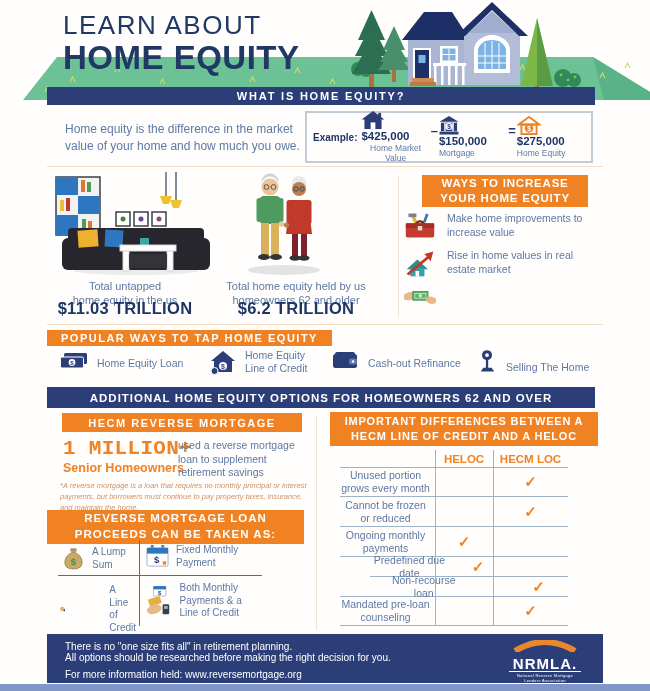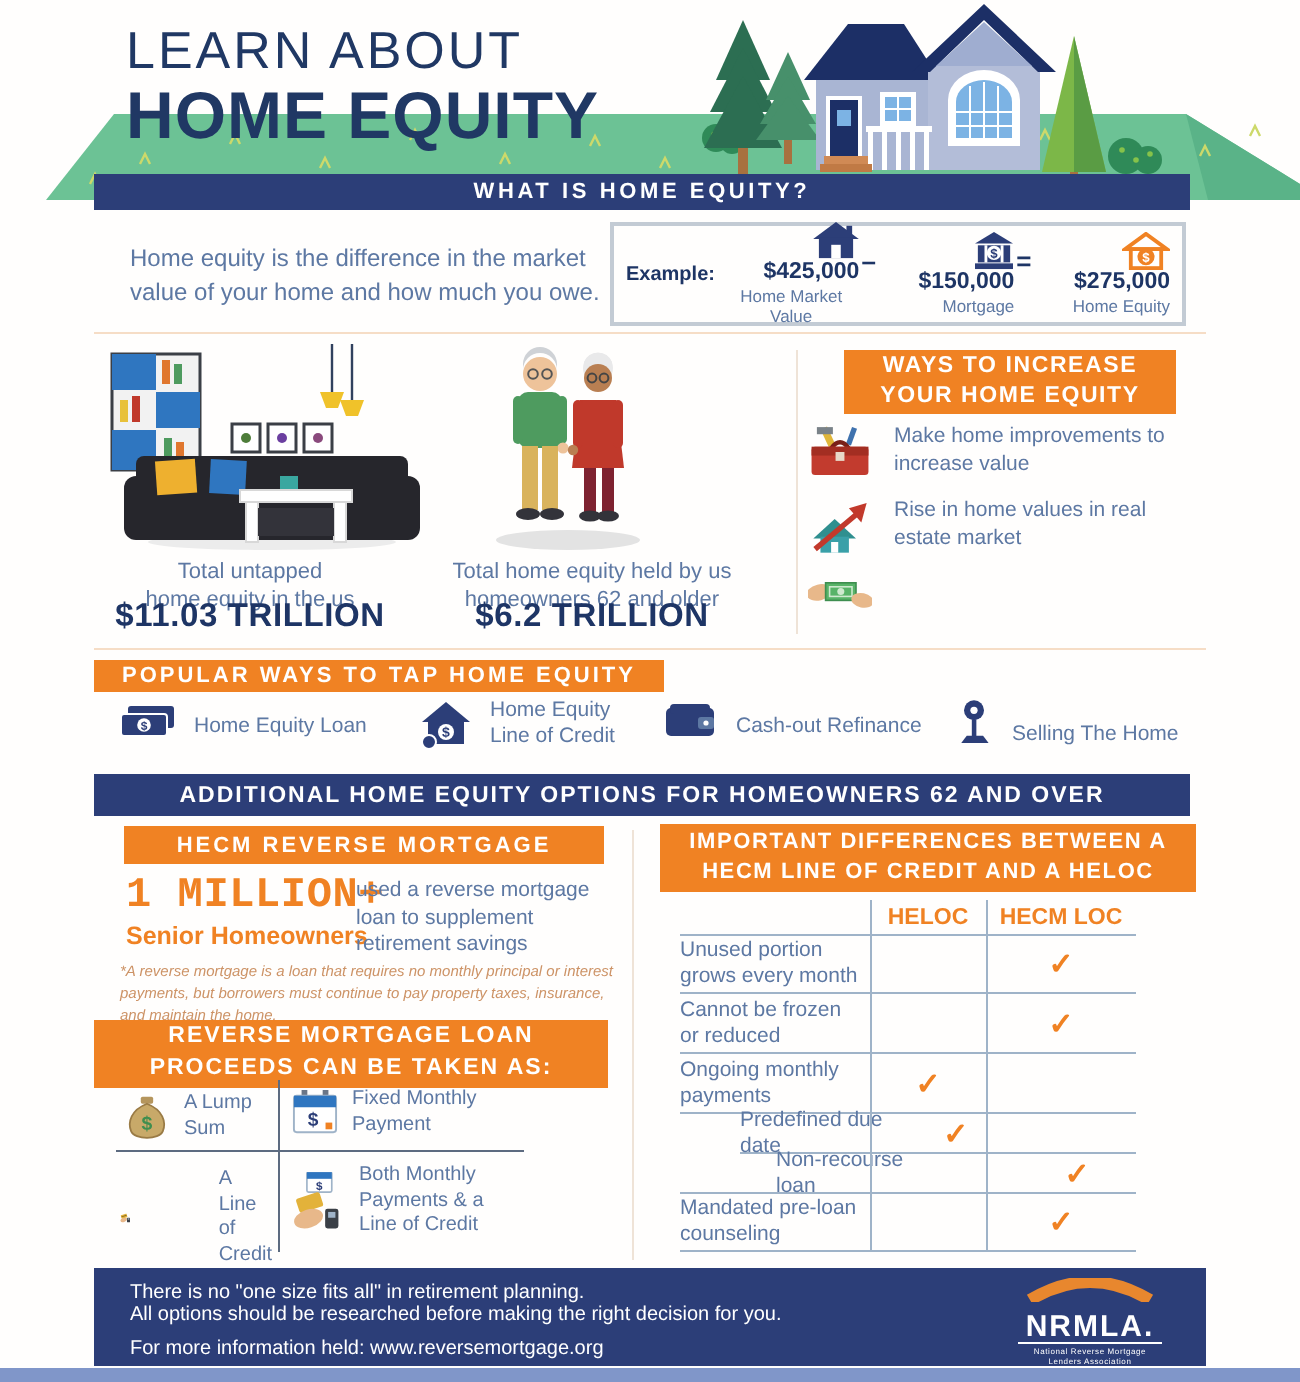--- a/index.html
+++ b/index.html
@@ -12,38 +12,38 @@
       justify-content:center;letter-spacing:1.2px;text-align:center;}
   .blue{color:#5d78a3;}
   .navy{color:#1e3565;}
   .org{color:#f08223;}
   .softline{background:#f6ddc6;}
   .vline-soft{background:#efe3d7;}
   .title1{font-size:26px;letter-spacing:1.5px;color:#203864;font-weight:400;}
   .title2{font-size:33px;letter-spacing:0.5px;color:#203864;font-weight:800;margin-top:-2px;}
   .desc{font-size:12px;line-height:1.45;}
   .exbox{border:2px solid #c3cbd4;display:flex;align-items:center;padding:0 6px;}
-  .exitem{display:flex;flex-direction:column;align-items:flex-end;width:72px;}
+  .exitem{display:flex;flex-direction:column;align-items:flex-start;width:72px;}
   .exval{font-size:11.5px;font-weight:bold;}
   .exlab{font-size:8.5px;margin-top:1px;text-align:center;}
   .exop{font-size:13px;font-weight:bold;margin:0 1px 14px 1px;}
   .statlab{font-size:11px;line-height:1.3;text-align:center;}
   .statval{font-size:16.5px;font-weight:800;text-align:center;letter-spacing:0.3px;}
   .wrow{display:flex;align-items:center;gap:11px;margin-bottom:9px;}
   .wtext{font-size:10.5px;line-height:1.3;width:142px;}
   .wicon{width:32px;flex-shrink:0;display:flex;justify-content:center;}
   .tapgrp{display:flex;align-items:flex-end;gap:9px;}
   .taplab{font-size:10.5px;line-height:1.25;}
   .millval{font-size:21px;font-weight:800;letter-spacing:0.3px;}
   .milllab{font-size:12.5px;font-weight:800;margin-top:1px;}
   .milltext{font-size:10.5px;line-height:1.3;}
   .footnote{font-size:7.5px;font-style:italic;color:#cd9366;line-height:1.45;}
   .cell{display:flex;align-items:center;gap:7px;}
   .celllab{font-size:10px;line-height:1.25;}
-  .cmp-table{font-size:10.5px;}
+  .cmp-table{font-size:10.5px;text-align:center;}
   .cmp-row{display:flex;border-bottom:1px solid #9fb3c8;box-sizing:border-box;}
   .cmp-label{width:95px;display:flex;align-items:center;line-height:1.2;padding-right:4px;box-sizing:border-box;}
   .cmp-c1{width:58px;display:flex;align-items:center;justify-content:center;}
   .cmp-c2{width:75px;display:flex;align-items:center;justify-content:center;}
   .check{color:#f08223;font-size:15px;font-weight:bold;}
   .cmp-head{font-size:11.5px;font-weight:bold;color:#f08223;}
   .footer-text{color:#fff;font-size:10px;line-height:1.35;}
   .nrmla-word{color:#fff;font-size:15px;font-weight:700;letter-spacing:1px;line-height:1;}
   .nrmla-tag{color:#fff;font-size:4px;letter-spacing:0.3px;border-top:0.5px solid #fff;padding-top:1px;}
 </style>

